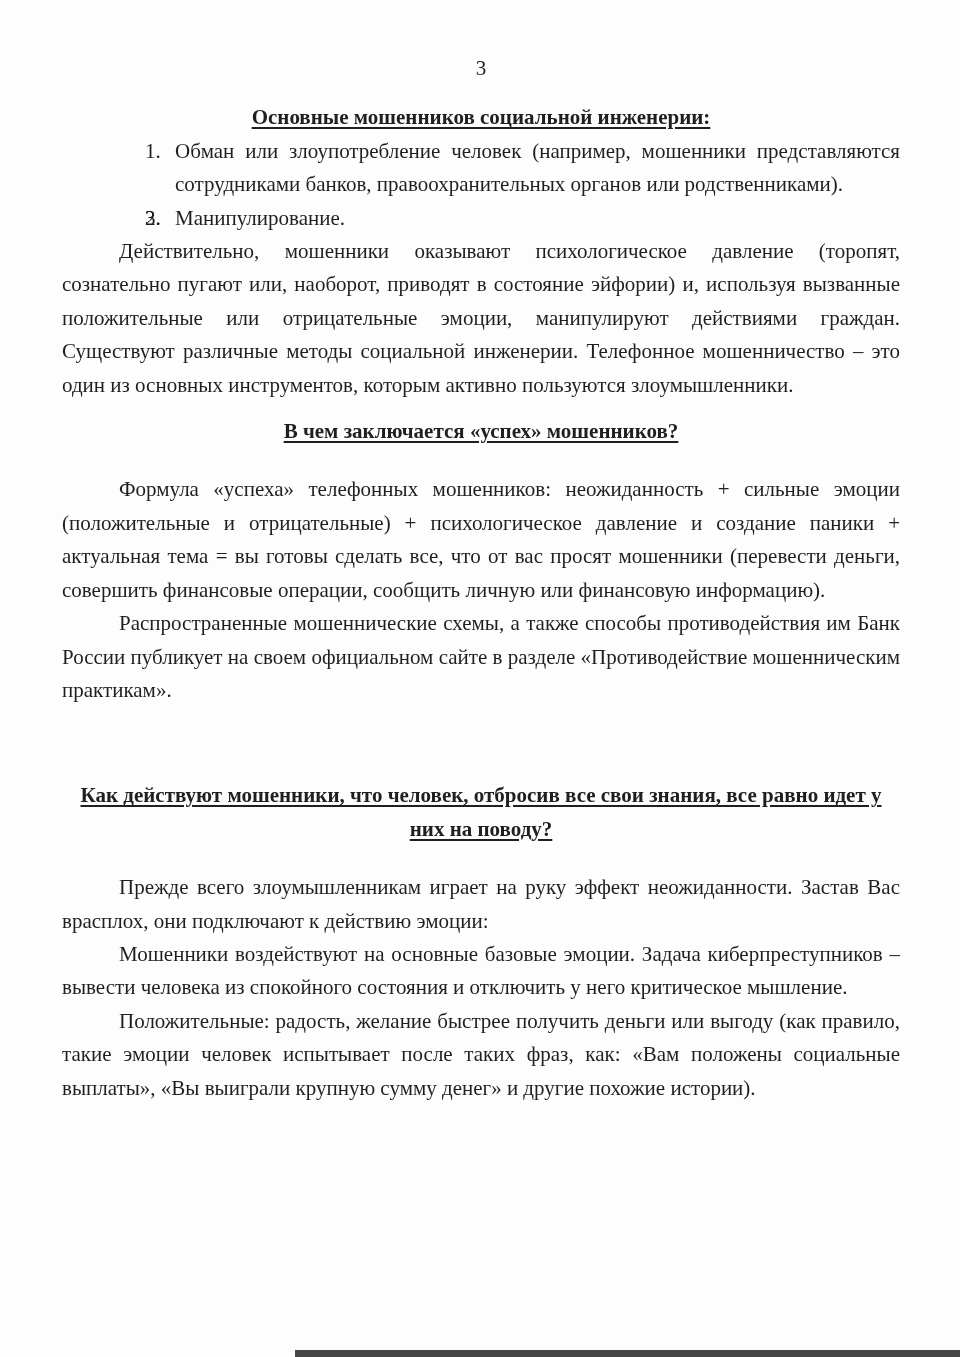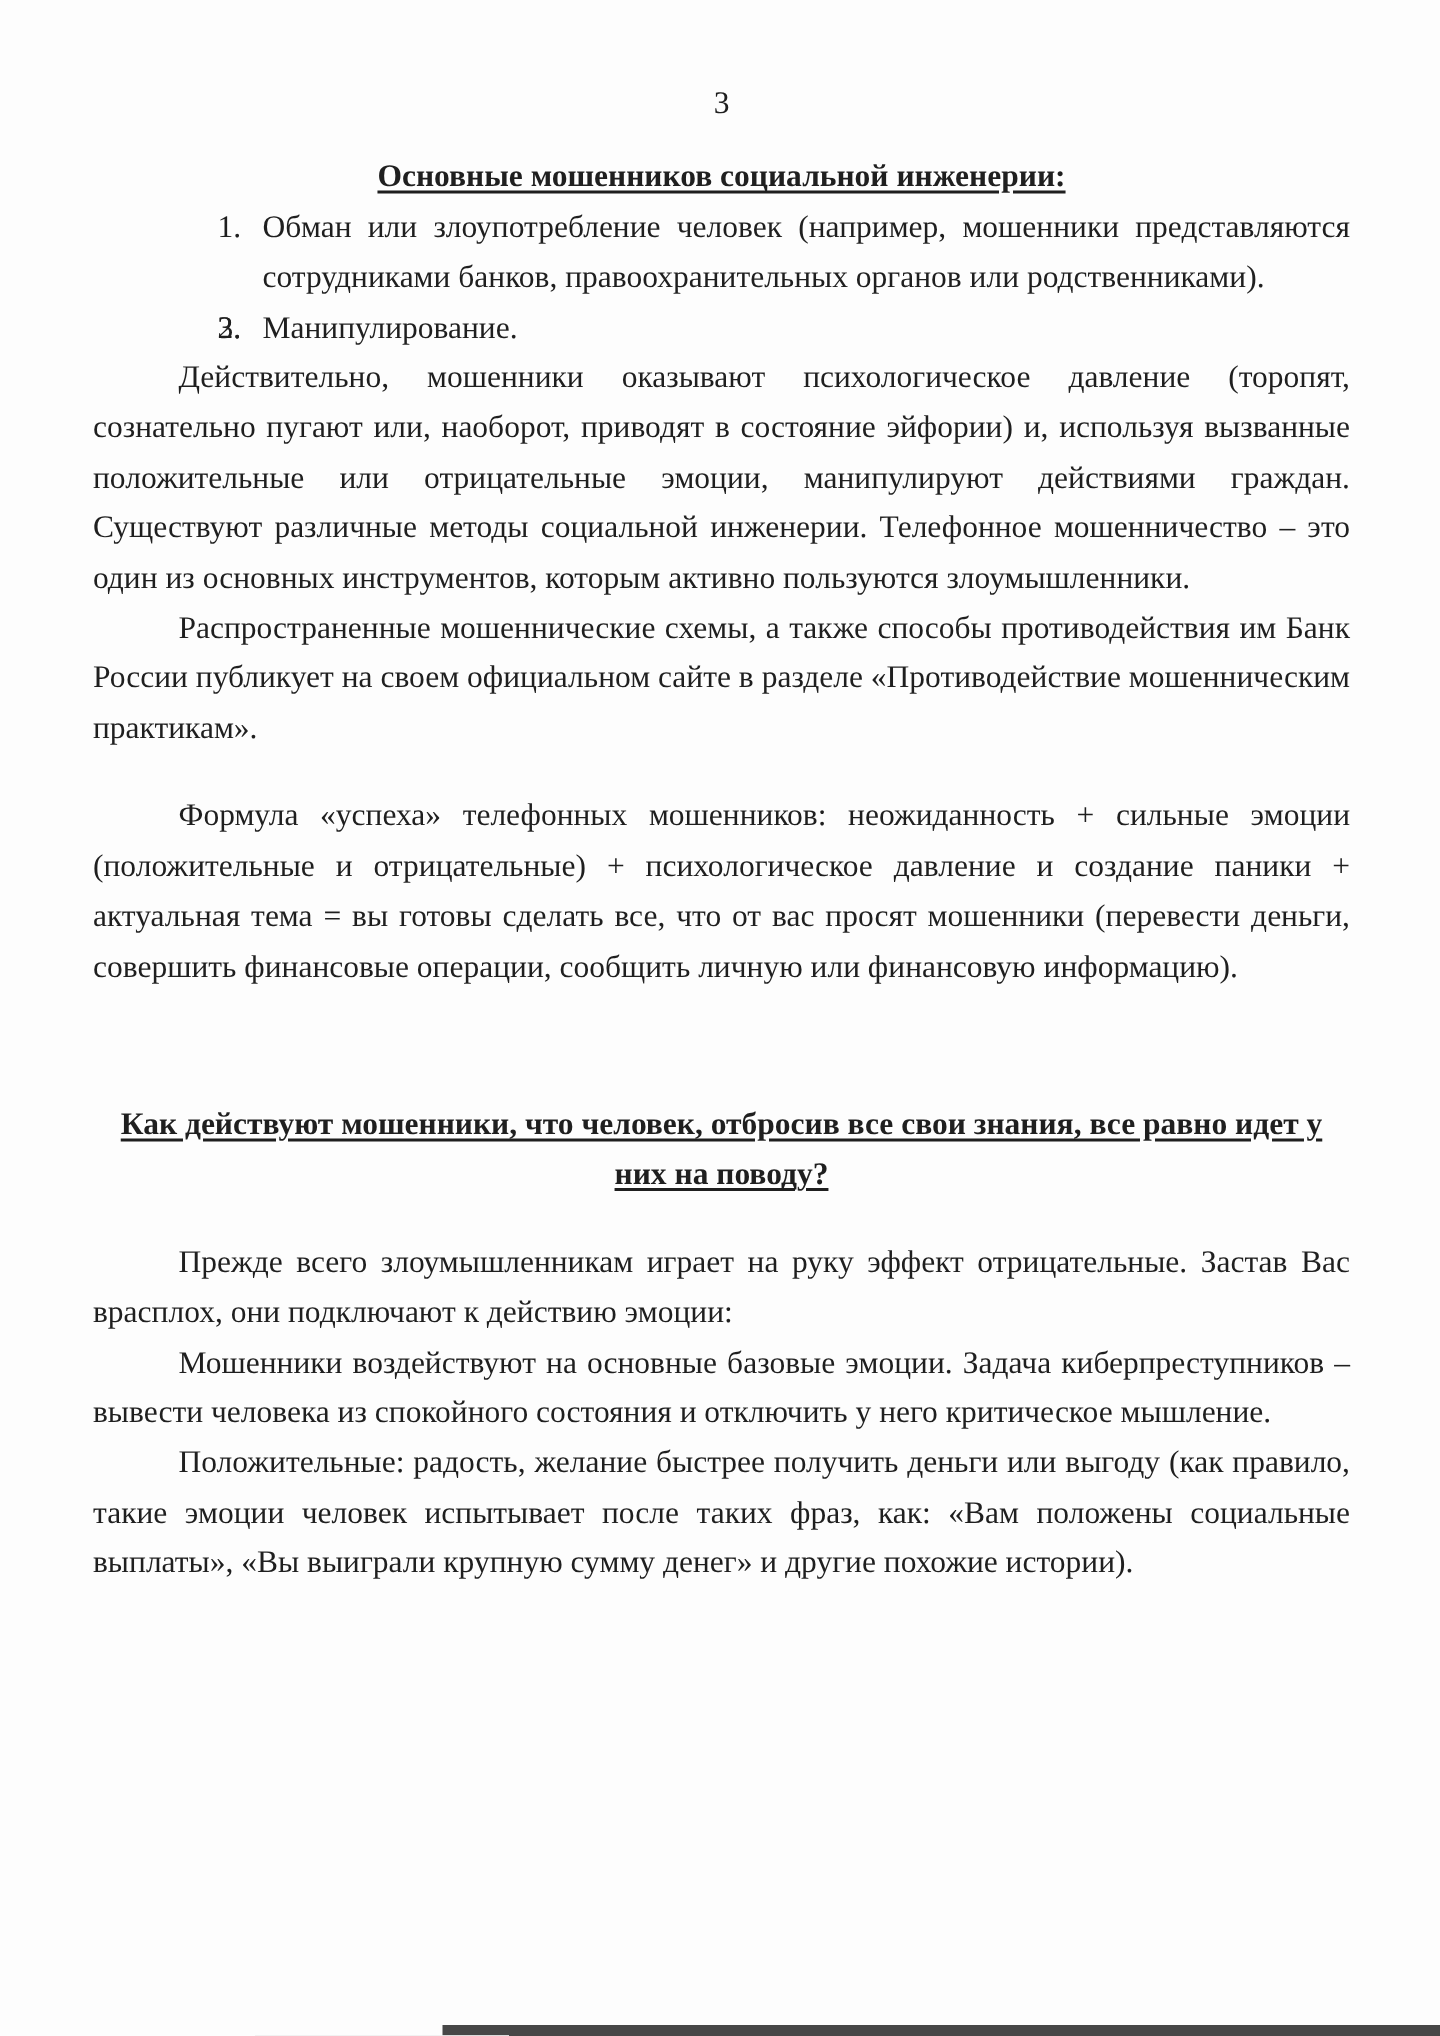--- a/index.html
+++ b/index.html
@@ -77,28 +77,29 @@
       <span class="marker">2.</span>
     </div>
     <div class="li">
       <span class="marker">3.</span>
       <span>Манипулирование.</span>
     </div>
   </div>
 
   <p class="para">Действительно, мошенники оказывают психологическое давление (торопят, сознательно пугают или, наоборот, приводят в состояние эйфории) и, используя вызванные положительные или отрицательные эмоции, манипулируют действиями граждан. Существуют различные методы социальной инженерии. Телефонное мошенничество – это один из основных инструментов, которым активно пользуются злоумышленники.</p>
 
+  <div class="heading h2">В чем заключается «успех» мошенников?</div>
+
+  <p class="para sp-top">Формула «успеха» телефонных мошенников: неожиданность + сильные эмоции (положительные и отрицательные) + психологическое давление и создание паники + актуальная тема = вы готовы сделать все, что от вас просят мошенники (перевести деньги, совершить финансовые операции, сообщить личную или финансовую информацию).</p>
 
   <p class="para">Распространенные мошеннические схемы, а также способы противодействия им Банк России публикует на своем официальном сайте в разделе «Противодействие мошенническим практикам».</p>
 
-  <p class="para sp-top">Формула «успеха» телефонных мошенников: неожиданность + сильные эмоции (положительные и отрицательные) + психологическое давление и создание паники + актуальная тема = вы готовы сделать все, что от вас просят мошенники (перевести деньги, совершить финансовые операции, сообщить личную или финансовую информацию).</p>
-
   <div class="heading h3">Как действуют мошенники, что человек, отбросив все свои знания, все равно идет у них на поводу?</div>
 
-  <p class="para sp-top">Прежде всего злоумышленникам играет на руку эффект отрицательные. Застав Вас врасплох, они подключают к действию эмоции:</p>
+  <p class="para sp-top">Прежде всего злоумышленникам играет на руку эффект неожиданности. Застав Вас врасплох, они подключают к действию эмоции:</p>
 
   <p class="para">Мошенники воздействуют на основные базовые эмоции. Задача киберпреступников – вывести человека из спокойного состояния и отключить у него критическое мышление.</p>
 
   <p class="para">Положительные: радость, желание быстрее получить деньги или выгоду (как правило, такие эмоции человек испытывает после таких фраз, как: «Вам положены социальные выплаты», «Вы выиграли крупную сумму денег» и другие похожие истории).</p>
 
   <div class="bottom-bar" style="background: rgb(71, 71, 71);"></div>
 
 </div>
 
 </body></html>

